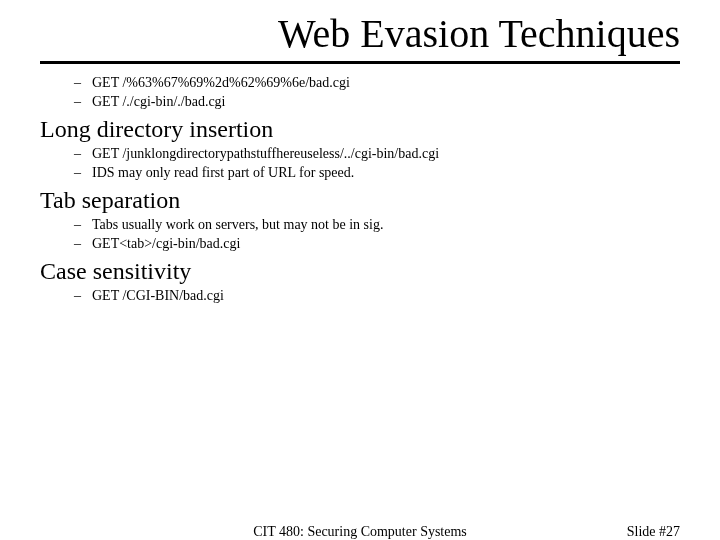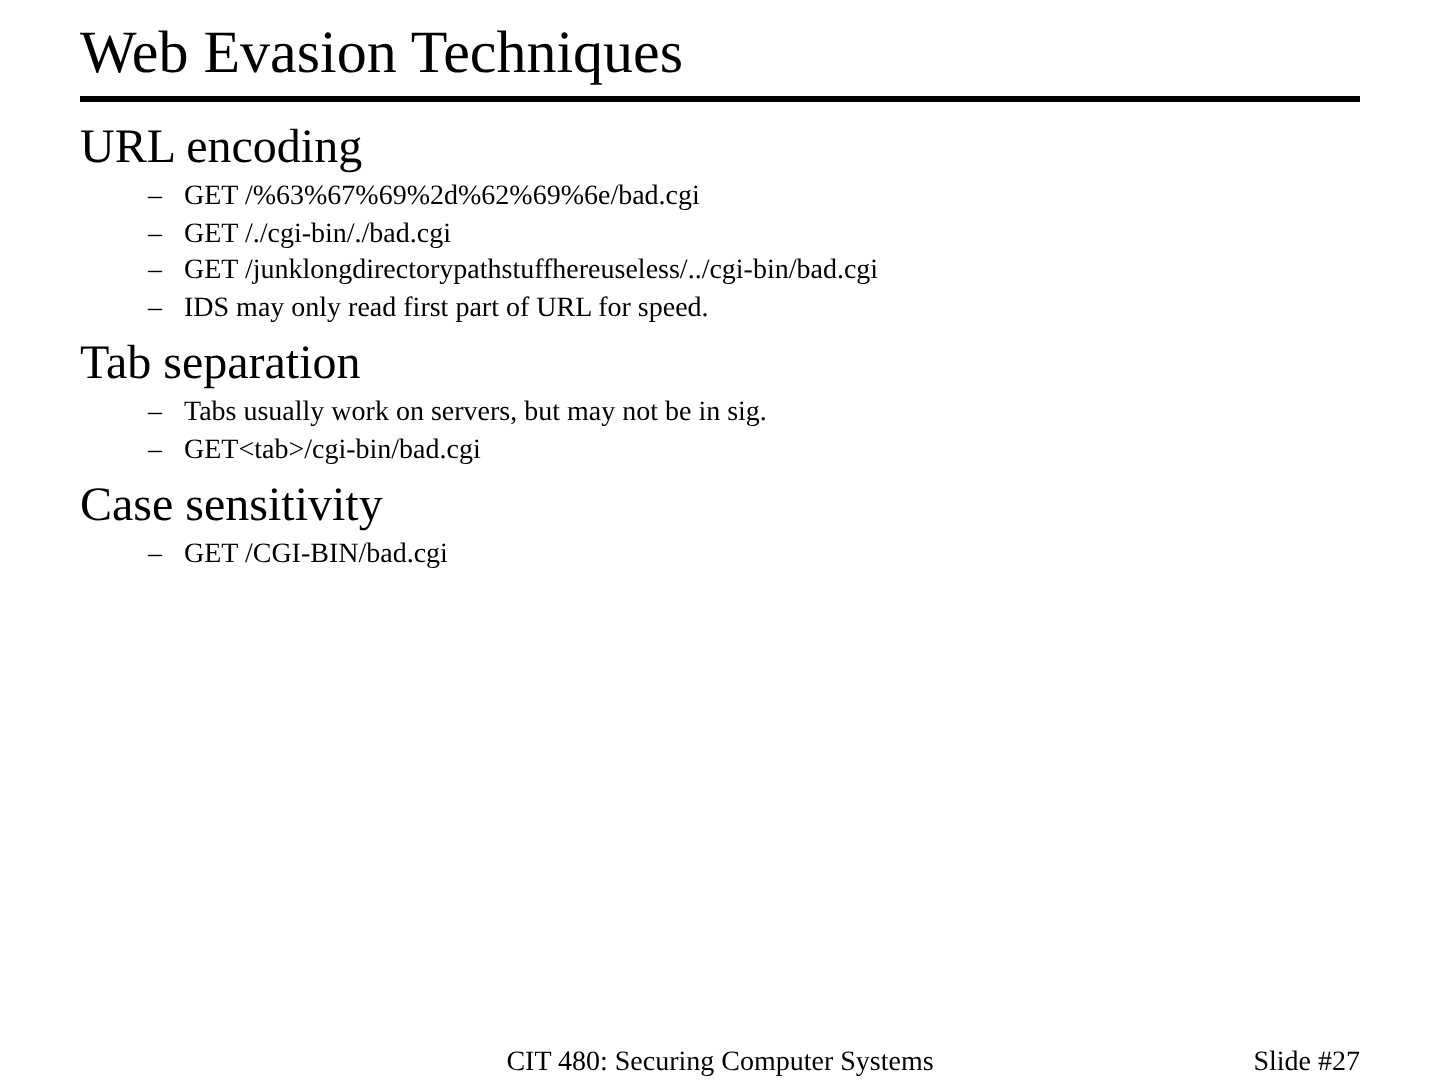--- a/index.html
+++ b/index.html
@@ -14,22 +14,22 @@
     box-sizing: border-box;
   }
   .slide {
     padding: 10px 40px 0 40px;
     box-sizing: border-box;
     width: 720px;
     height: 540px;
     position: relative;
   }
   .title {
-    font-size: 30px;
-    text-align: left;
+    font-size: 40px;
+    text-align: right;
     margin: 0 0 4px 0;
     font-weight: normal;
   }
   .rule {
     border: none;
     border-top: 3px solid #000;
     margin: 0 0 10px 0;
   }
   .section-label {
     font-size: 24px;
@@ -65,25 +65,25 @@
     right: 40px;
   }
 </style>
 </head>
 <body>
 
 <div class="slide">
   <h1 class="title">Web Evasion Techniques</h1>
   <hr class="rule">
 
-  <div class="section-label">URL encoding</div>
   <div class="sub">GET /%63%67%69%2d%62%69%6e/bad.cgi</div>
 
   <div class="sub">GET /./cgi-bin/./bad.cgi</div>
 
+  <div class="section-label">Long directory insertion</div>
   <div class="sub">GET /junklongdirectorypathstuffhereuseless/../cgi-bin/bad.cgi</div>
   <div class="sub">IDS may only read first part of URL for speed.</div>
 
   <div class="section-label">Tab separation</div>
   <div class="sub">Tabs usually work on servers, but may not be in sig.</div>
   <div class="sub">GET&lt;tab&gt;/cgi-bin/bad.cgi</div>
 
   <div class="section-label">Case sensitivity</div>
   <div class="sub">GET /CGI-BIN/bad.cgi</div>
 

